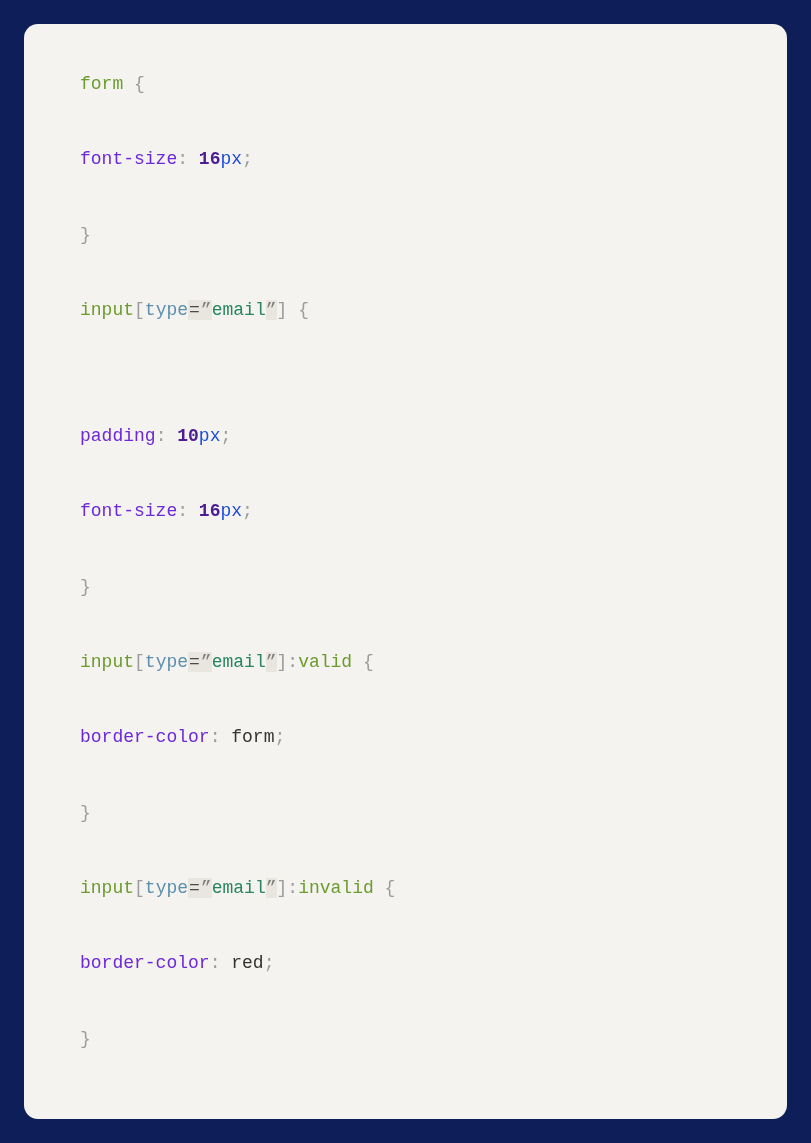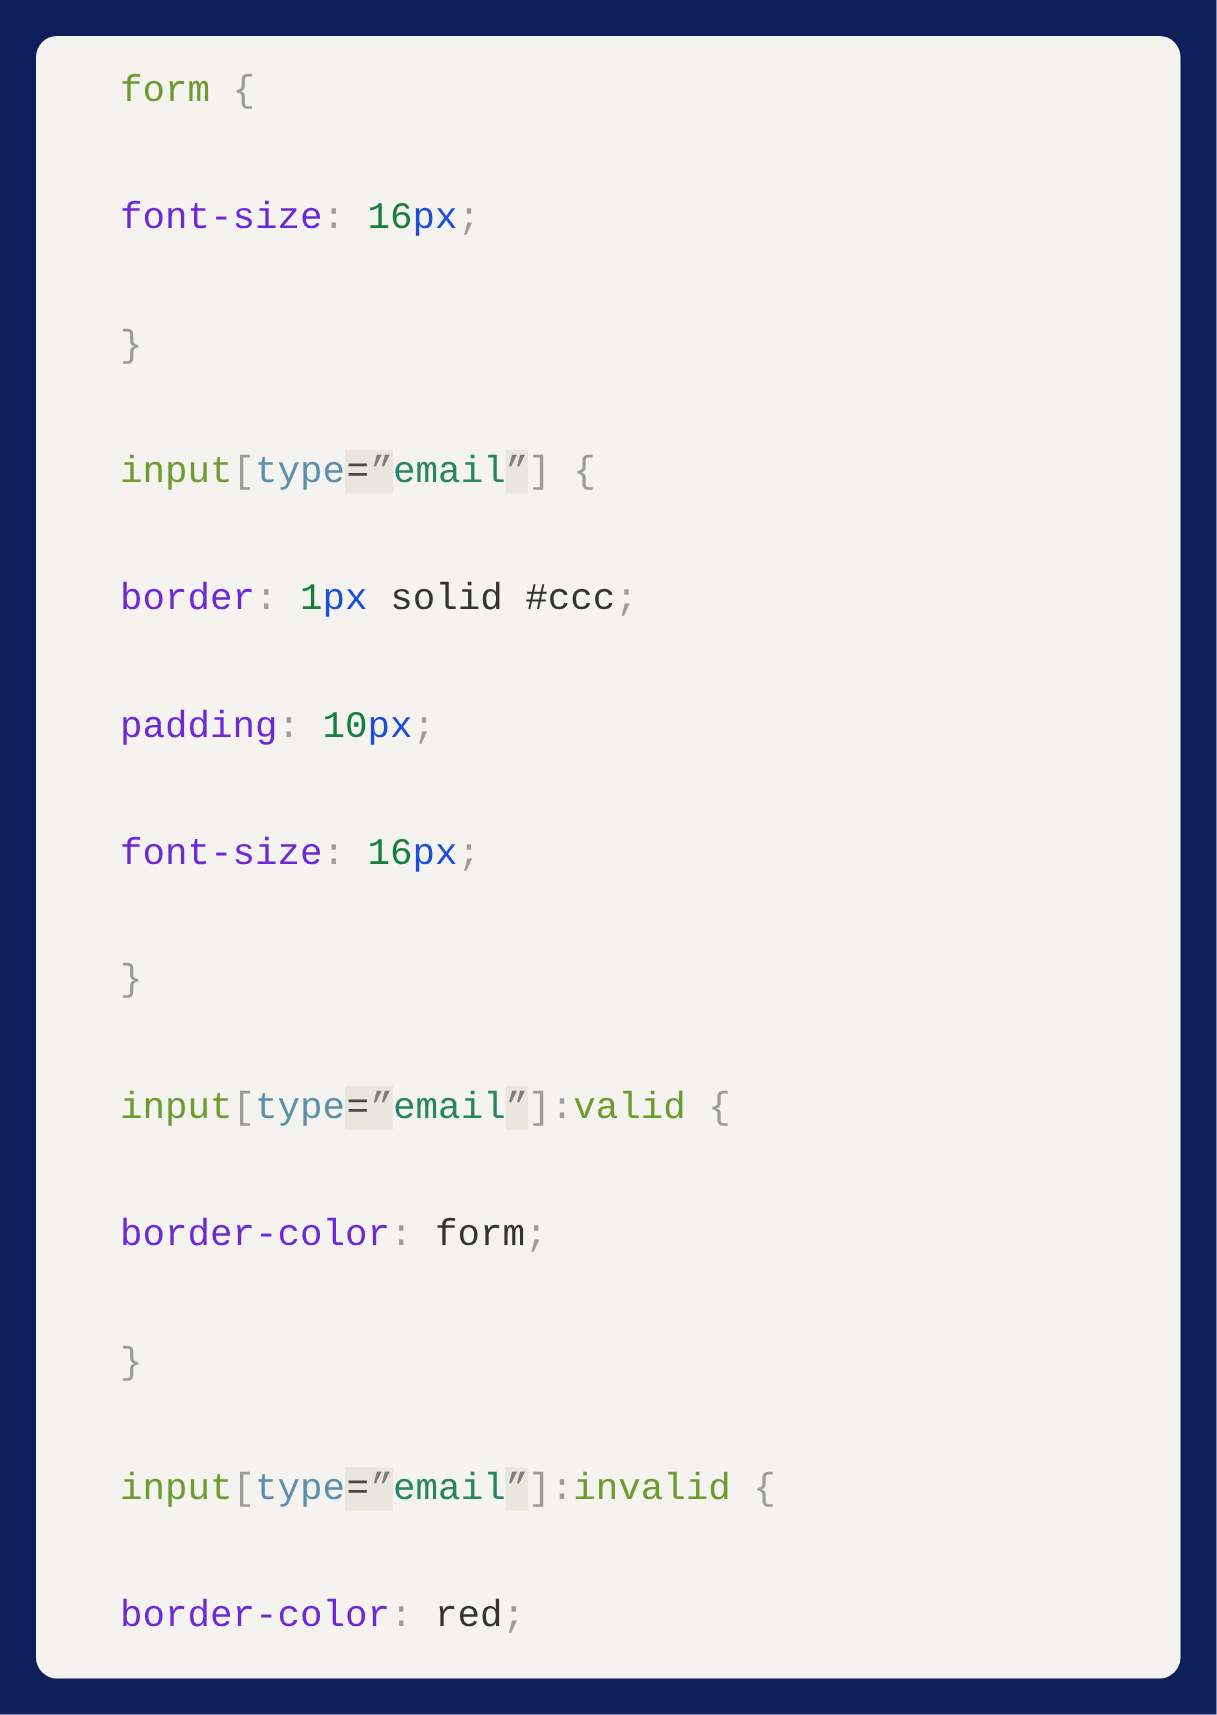--- a/index.html
+++ b/index.html
@@ -7,53 +7,52 @@
     margin: 0;
     padding: 24px;
     background: #0e1e58;
     font-family: "SFMono-Regular", Consolas, "Liberation Mono", Menlo, monospace;
     width: 811px;
     height: 1143px;
   }
   .code-block {
     background: #f4f3ef;
     border-radius: 14px;
-    padding: 20px 56px;
+    padding: 48px 56px;
     height: 100%;
-    font-size: 25px;
+    font-size: 18px;
     line-height: 1.35;
     color: #3b3b3b;
   }
   .line { white-space: pre; }
   .blank { height: 51px; }
   .tag   { color: #6c9b2e; }   
   .attr  { color: #5b8fab; }   
   .eq    { color: #4a4a4a; background:#e8e6df; padding:0 1px; }
   .str   { color: #278561; }   
   .punc  { color: #9c9c9c; }   
   .prop  { color: #6d28d9; }   
-  .num   { color: #15803d; }
+  .num   { color: #4c1d95; font-weight: bold; }
   .unit  { color: #1d4ed8; }
   .hash  { color: #333; }
   .kw    { color: #333; }
   .quote { color:#7d7d7d; background:#e8e6df; }
 </style>
 </head>
 <body>
 
 <div class="code-block" id="code-root">
     <div class="line"><span class="tag">form</span><span> </span><span class="punc">{</span></div>
     <div class="blank"></div>
     <div class="line"><span class="prop">font-size</span><span class="punc">:</span><span> </span><span class="num">16</span><span class="unit">px</span><span class="punc">;</span></div>
     <div class="blank"></div>
     <div class="line"><span class="punc">}</span></div>
     <div class="blank"></div>
     <div class="line"><span class="tag">input</span><span class="punc">[</span><span class="attr">type</span><span class="eq">=</span><span class="quote">”</span><span class="str">email</span><span class="quote">”</span><span class="punc">]</span><span> </span><span class="punc">{</span></div>
     <div class="blank"></div>
-    <div class="line"><span class="prop">border</span><span class="punc">:</span><span> </span><span class="num">1</span><span class="unit">px</span><span> </span><span class="kw">solid</span><span> </span><span class="hash">#ccc</span><span class="punc">;</span></div>
     <div class="blank"></div>
     <div class="line"><span class="prop">padding</span><span class="punc">:</span><span> </span><span class="num">10</span><span class="unit">px</span><span class="punc">;</span></div>
     <div class="blank"></div>
     <div class="line"><span class="prop">font-size</span><span class="punc">:</span><span> </span><span class="num">16</span><span class="unit">px</span><span class="punc">;</span></div>
     <div class="blank"></div>
     <div class="line"><span class="punc">}</span></div>
     <div class="blank"></div>
     <div class="line"><span class="tag">input</span><span class="punc">[</span><span class="attr">type</span><span class="eq">=</span><span class="quote">”</span><span class="str">email</span><span class="quote">”</span><span class="punc">]</span><span class="punc">:</span><span class="tag">valid</span><span> </span><span class="punc">{</span></div>
     <div class="blank"></div>
     <div class="line"><span class="prop">border-color</span><span class="punc">:</span><span> </span><span class="kw">form</span><span class="punc">;</span></div>

